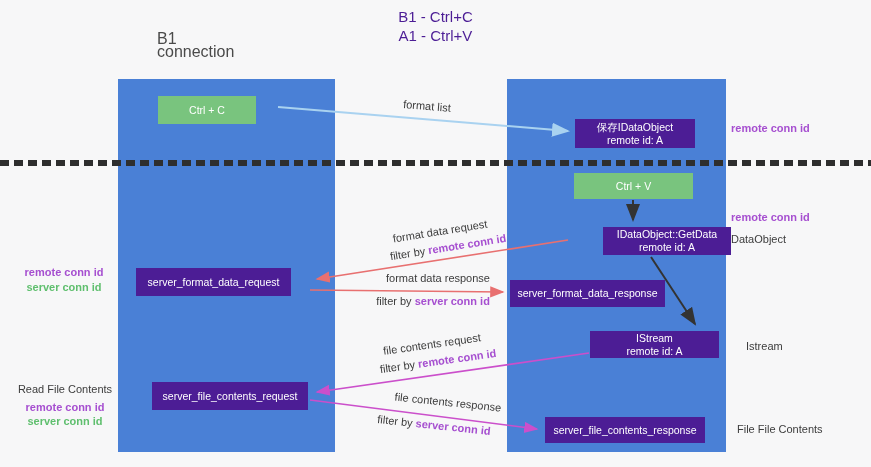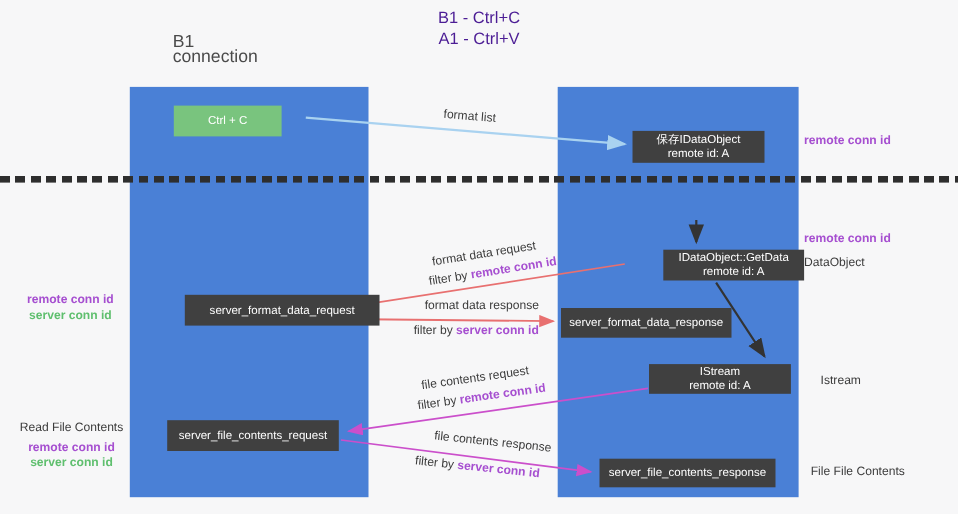--- a/index.html
+++ b/index.html
@@ -8,26 +8,26 @@
   .lane{position:absolute;top:79px;height:373px;background:#4a80d6}
   .lane-left{left:118px;width:217px}
   .lane-right{left:507px;width:219px}
   .lane-header{position:absolute;top:32px;width:120px;text-align:left;font-size:16px;color:#4a4a4a;line-height:13px}
   .lh-left{left:157px}
   .lh-right{left:556px}
   .dashline{position:absolute;left:0;top:160px;width:871px;height:6px;background:repeating-linear-gradient(90deg,#2e2e2e 0 9px,transparent 9px 14px)}
   .arrows{position:absolute;left:0;top:0;width:871px;height:467px;pointer-events:none}
   .node{position:absolute;display:flex;flex-direction:column;align-items:center;justify-content:center;color:#fff;font-size:10.5px;line-height:13px;text-align:center;white-space:nowrap}
   .green{background:#79c47e}
-  .orange{background:#404040}
+  .orange{background:#4c1d95}
   .n-ctrlc{left:158px;top:96px;width:98px;height:28px}
   .n-save{left:575px;top:119px;width:120px;height:29px}
   .n-ctrlv{left:574px;top:173px;width:119px;height:26px}
   .n-getdata{left:603px;top:227px;width:128px;height:28px}
-  .n-fmtreq{left:168px;top:268px;width:177px;height:28px}
+  .n-fmtreq{left:136px;top:268px;width:155px;height:28px}
   .n-fmtresp{left:510px;top:280px;width:155px;height:27px}
   .n-istream{left:590px;top:331px;width:129px;height:27px}
   .n-filereq{left:152px;top:382px;width:156px;height:28px}
   .n-fileresp{left:545px;top:417px;width:160px;height:26px}
   .ann{position:absolute;font-size:11px;white-space:nowrap}
   .purple{color:#a64fd0;font-weight:bold}
   .greenlbl{color:#5fbf6e;font-weight:bold}
   .dark{color:#3c3c3c}
   .a-rc1{left:731px;top:122px}
   .a-rc2{left:731px;top:211px}
@@ -92,20 +92,23 @@
     <line x1="310" y1="400" x2="537" y2="429" stroke="#cb4fcb" stroke-width="1.6" marker-end="url(#mmag)"></line>
   </svg>
 
   <div class="node green n-ctrlc">
     <span>Ctrl + C</span>
   </div>
   <div class="node orange n-save">
     <span>保存IDataObject</span>
     <span>remote id: A</span>
   </div>
+  <div class="node green n-ctrlv">
+    <span>Ctrl + V</span>
+  </div>
   <div class="node orange n-getdata">
     <span>IDataObject::GetData</span>
     <span>remote id: A</span>
   </div>
   <div class="node orange n-fmtreq">
     <span>server_format_data_request</span>
   </div>
   <div class="node orange n-fmtresp">
     <span>server_format_data_response</span>
   </div>

